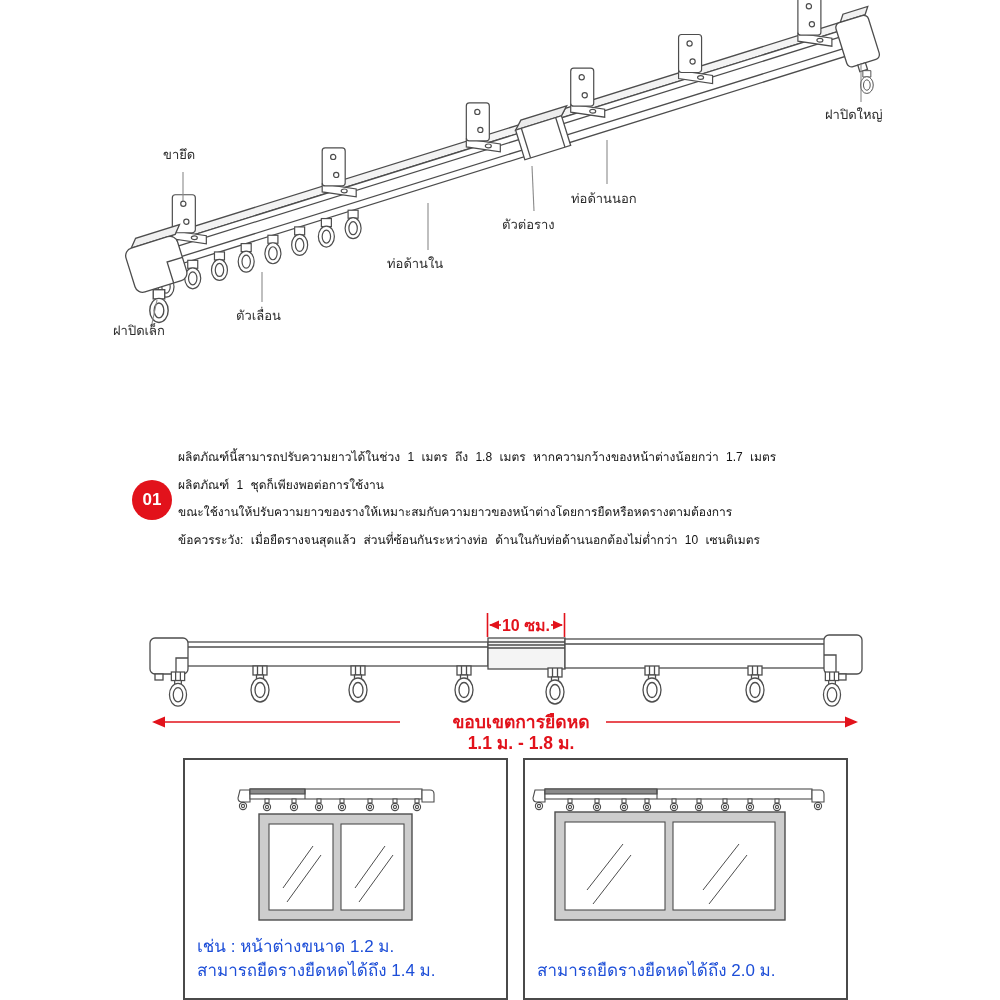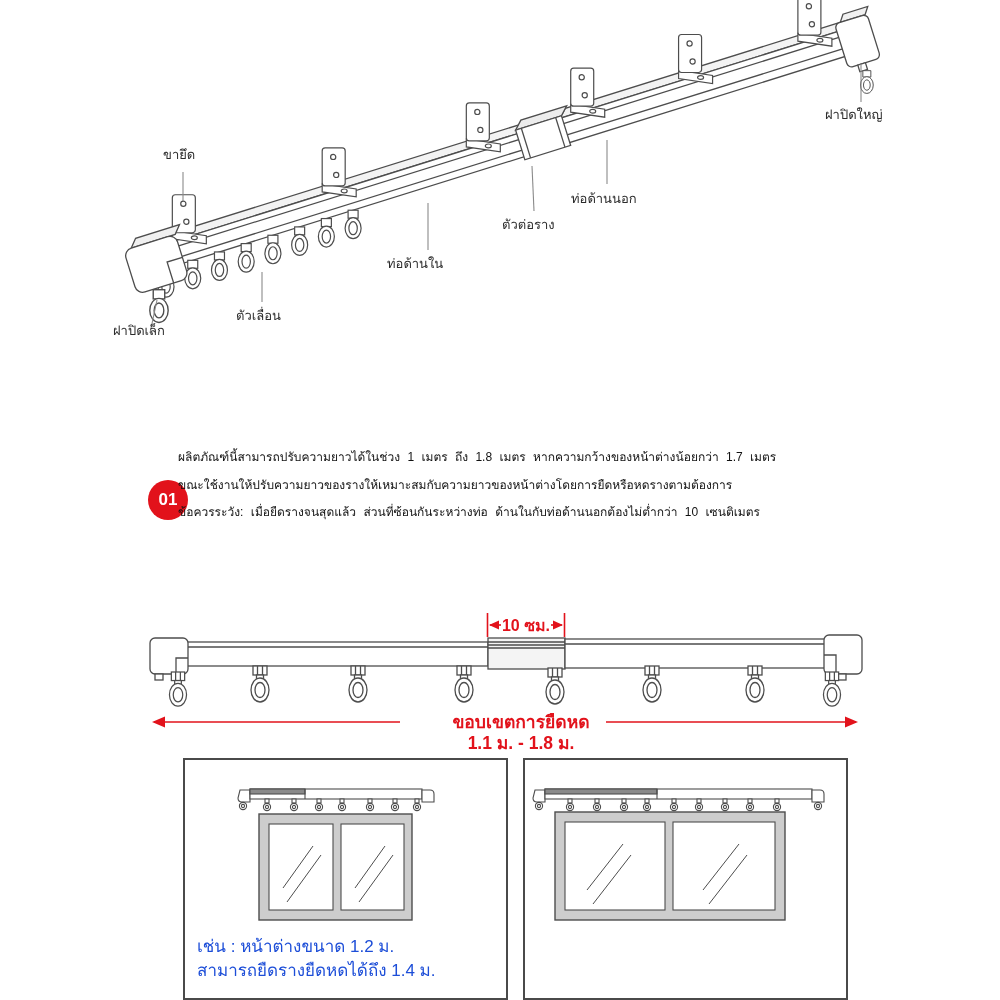--- a/index.html
+++ b/index.html
@@ -2,21 +2,21 @@
 <html><head>
 <meta charset="utf-8">
 <style>
   html,body{margin:0;padding:0;background:#fff;}
   #page{position:relative;width:1000px;height:1000px;background:#fff;overflow:hidden;
         font-family:"Liberation Sans","DejaVu Sans",sans-serif;color:#1c1c1c;}
   svg{position:absolute;left:0;overflow:visible;}
   .lbl{position:absolute;font-size:13px;color:#2b2b2b;white-space:nowrap;}
   #instructions{position:absolute;left:178px;top:444px;width:790px;
                 font-size:12px;font-weight:normal;line-height:27.5px;word-spacing:4px;color:#111;}
-  #step-badge{position:absolute;left:148px;top:480px;width:40px;height:40px;border-radius:50%;
+  #step-badge{position:absolute;left:132px;top:480px;width:40px;height:40px;border-radius:50%;
               display:flex;align-items:center;justify-content:center;
               color:#fff;font-size:17px;font-weight:bold;}
   .example-box{position:absolute;top:758px;width:321px;height:238px;border:2px solid #4a4a4a;background:#fff;}
   .example-box .draw{position:absolute;top:0;left:0;}
   .ex-line{position:absolute;left:12px;font-size:17px;color:#1d4ed8;white-space:nowrap;}
   .ex-line.l1{top:172px;}
   .ex-line.l2{top:196px;}
 </style>
 </head>
 <body>
@@ -120,20 +120,21 @@
   <div class="lbl" style="left:113px;top:320px">ฝาปิดเล็ก</div>
   <div class="lbl" style="left:236px;top:305px">ตัวเลื่อน</div>
   <div class="lbl" style="left:387px;top:253px">ท่อด้านใน</div>
   <div class="lbl" style="left:502px;top:214px">ตัวต่อราง</div>
   <div class="lbl" style="left:571px;top:188px">ท่อด้านนอก</div>
   <div class="lbl" style="left:825px;top:104px">ฝาปิดใหญ่</div>
 
   <div id="step-badge" style="background: rgb(226, 18, 27);">01</div>
   <div id="instructions">
     <div>ผลิตภัณฑ์นี้สามารถปรับความยาวได้ในช่วง 1 เมตร ถึง 1.8 เมตร หากความกว้างของหน้าต่างน้อยกว่า 1.7 เมตร</div>
+    <div>ผลิตภัณฑ์ 1 ชุดก็เพียงพอต่อการใช้งาน</div>
     <div>ขณะใช้งานให้ปรับความยาวของรางให้เหมาะสมกับความยาวของหน้าต่างโดยการยืดหรือหดรางตามต้องการ</div>
     <div>ข้อควรระวัง: เมื่อยืดรางจนสุดแล้ว ส่วนที่ซ้อนกันระหว่างท่อ ด้านในกับท่อด้านนอกต้องไม่ต่ำกว่า 10 เซนติเมตร</div>
   </div>
 
   <svg style="top:600px" width="1000" height="160" viewBox="0 0 1000 160">
     <g stroke="#4d4d4d" stroke-width="1.3" fill="#fff">
 
       <rect x="186" y="42" width="302" height="24"></rect>
       <line x1="186" y1="47" x2="488" y2="47"></line>
 
@@ -328,15 +329,16 @@
           <rect x="148" y="62" width="102" height="88" fill="#fff"></rect>
           <g stroke-width="1">
             <line x1="62" y1="130" x2="98" y2="84"></line>
             <line x1="68" y1="144" x2="106" y2="95"></line>
             <line x1="178" y1="130" x2="214" y2="84"></line>
             <line x1="184" y1="144" x2="222" y2="95"></line>
           </g>
         </g>
       </g>
     </svg>
+    <div class="ex-line l2">สามารถยืดรางยืดหดได้ถึง 2.0 ม.</div>
   </div>
 
 </div>
 
 </body></html>

